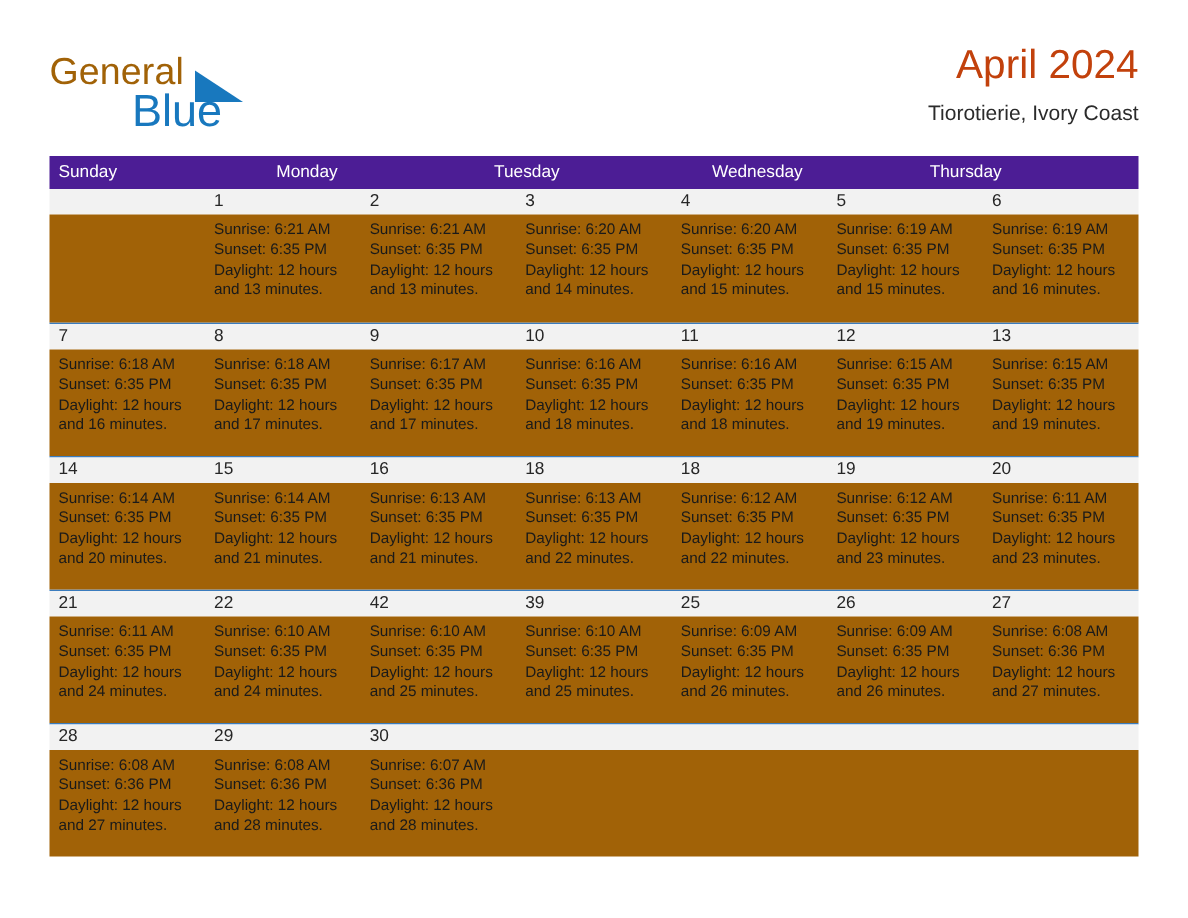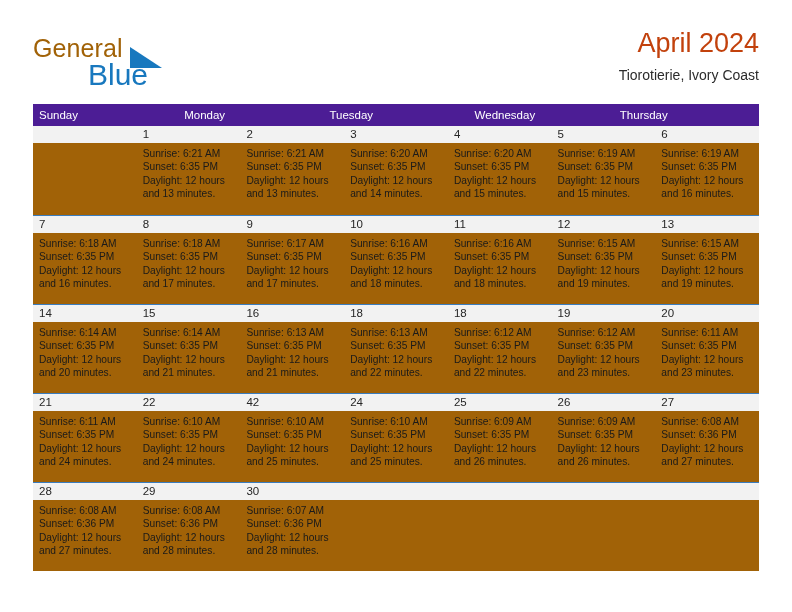--- a/index.html
+++ b/index.html
@@ -341,21 +341,21 @@
               <div class="detail-line">Daylight: 12 hours</div>
               <div class="detail-line">and 23 minutes.</div>
             </div>
           </div>
         </div>
         <div class="week-row">
           <div class="daynum-band">
             <div class="daynum-cell">21</div>
             <div class="daynum-cell">22</div>
             <div class="daynum-cell">42</div>
-            <div class="daynum-cell">24</div>
+            <div class="daynum-cell">39</div>
             <div class="daynum-cell">25</div>
             <div class="daynum-cell">26</div>
             <div class="daynum-cell">27</div>
           </div>
           <div class="detail-band">
             <div class="detail-cell">
               <div class="detail-line">Sunrise: 6:11 AM</div>
               <div class="detail-line">Sunset: 6:35 PM</div>
               <div class="detail-line">Daylight: 12 hours</div>
               <div class="detail-line">and 24 minutes.</div>

